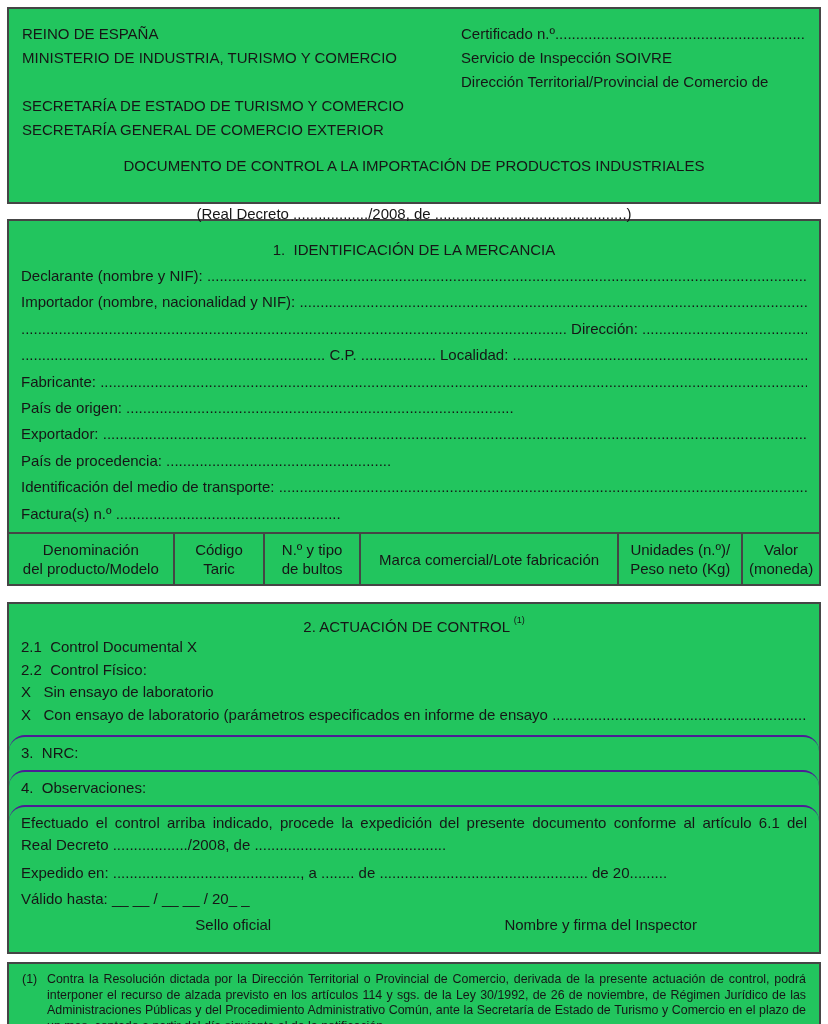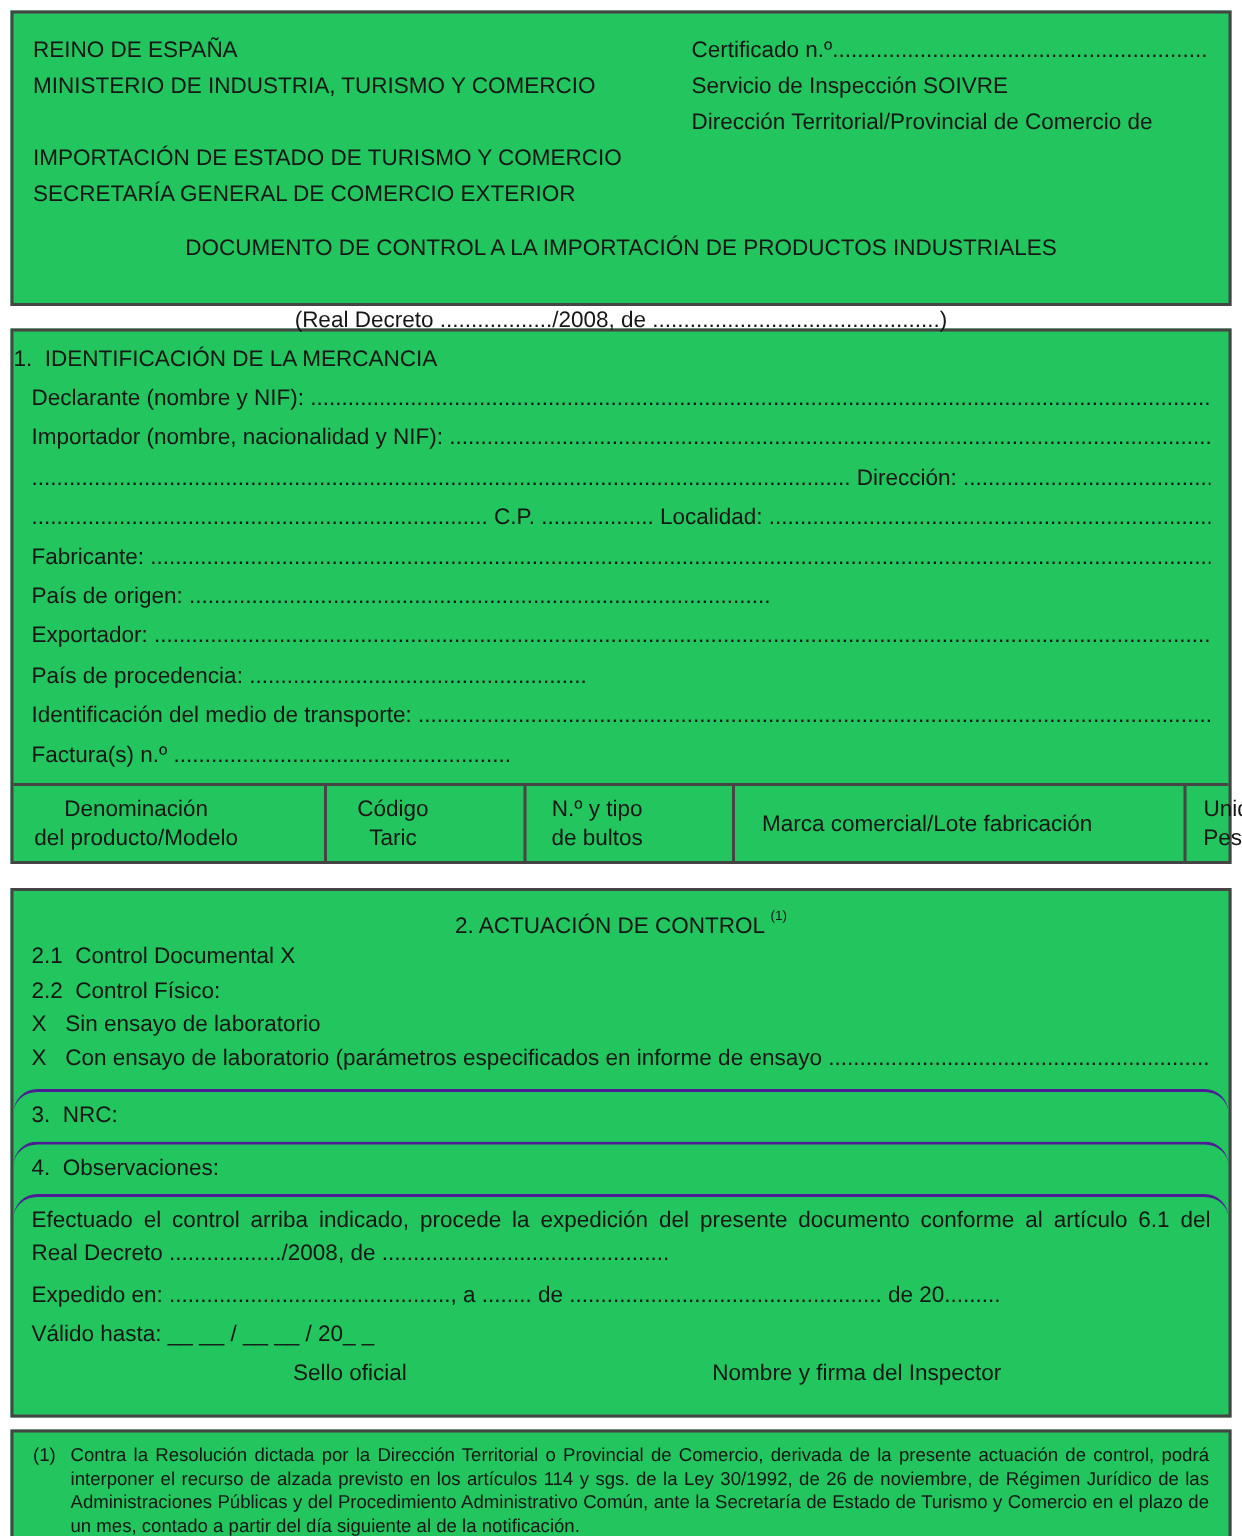--- a/index.html
+++ b/index.html
@@ -22,24 +22,24 @@
   .box1{height:197px;padding:13px 13px 8px;}
   .hdr-cols{display:flex;}
   .hdr-left{width:56%;}
   .hdr-right{width:44%;overflow:hidden;}
   .hdr-line{line-height:24px;white-space:pre;overflow:hidden;}
   .gap-top{margin-top:24px;}
   .doc-title{text-align:center;margin-top:13px;line-height:22px;}
   .doc-subtitle{text-align:center;line-height:24px;margin-top:25px;}
   
   .box2{margin-top:15px;}
-  .sec-title{text-align:left;line-height:26px;padding-top:6px;white-space:pre;}
+  .sec-title{text-align:center;line-height:26px;padding-top:6px;white-space:pre;margin-top:10px;}
   .fields{padding:0 12px 5px;}
   .row{line-height:26.4px;white-space:pre;overflow:hidden;}
-  .goods-table{display:grid;grid-template-columns:20.2% 11.2% 11.8% 31.9% 15.3% 9.6%;border-top:2px solid #454545;gap:43px;}
+  .goods-table{display:grid;grid-template-columns:20.2% 11.2% 11.8% 31.9% 15.3% 9.6%;border-top:2px solid #454545;}
   .goods-table .cell{
     border-left:2px solid #454545;
     min-height:50px;
     display:flex;align-items:center;justify-content:center;
     text-align:center;white-space:pre-line;line-height:19px;
     padding:3px 2px;box-sizing:border-box;
   }
   .goods-table .cell:first-child{border-left:none;}
   
   .box3{margin-top:16px;}
@@ -48,38 +48,38 @@
   .sec2-title{text-align:center;line-height:18px;padding-top:2px;}
   .sup{font-size:9px;vertical-align:9px;letter-spacing:0;}
   .ctl-line{line-height:22.6px;white-space:pre;overflow:hidden;}
   .slim{padding:6px 12px 7px;line-height:20px;white-space:pre;}
   .just-p{line-height:22px;text-align:justify;text-align-last:justify;white-space:normal;overflow:hidden;max-height:22px;}
   .p2{line-height:22px;white-space:pre;overflow:hidden;}
   .issued{line-height:24px;margin-top:5px;white-space:pre;overflow:hidden;}
   .valid{line-height:24px;margin-top:2px;white-space:pre;}
   .sig-row{display:flex;margin-top:4px;padding-bottom:8px;}
   .sig-left{width:54%;text-align:center;line-height:20px;}
-  .sig-right{width:32%;text-align:center;line-height:20px;}
+  .sig-right{width:32%;text-align:right;line-height:20px;}
   
   .box4{margin-top:8px;padding:8px 13px 9px;}
   .fnote{display:flex;font-size:12.4px;line-height:15.4px;}
   .fnote-marker{width:25px;flex:none;}
   .fnote-text{flex:1;text-align:justify;}
 </style>
 </head>
 <body>
 
 <div class="page">
 
   <div class="box box1">
     <div class="hdr-cols">
       <div class="hdr-left">
         <div class="hdr-line">REINO DE ESPAÑA</div>
         <div class="hdr-line">MINISTERIO DE INDUSTRIA, TURISMO Y COMERCIO</div>
-        <div class="hdr-line gap-top">IMPORTACIÓN DE ESTADO DE TURISMO Y COMERCIO</div>
+        <div class="hdr-line gap-top">SECRETARÍA DE ESTADO DE TURISMO Y COMERCIO</div>
         <div class="hdr-line">SECRETARÍA GENERAL DE COMERCIO EXTERIOR</div>
       </div>
       <div class="hdr-right">
         <div class="hdr-line">Certificado n.º..........................................................................................................</div>
         <div class="hdr-line">Servicio de Inspección SOIVRE</div>
         <div class="hdr-line">Dirección Territorial/Provincial de Comercio de</div>
       </div>
     </div>
     <div class="doc-title">DOCUMENTO DE CONTROL A LA IMPORTACIÓN DE PRODUCTOS INDUSTRIALES</div>
     <div class="doc-subtitle">(Real Decreto ................../2008, de ..............................................)</div>

